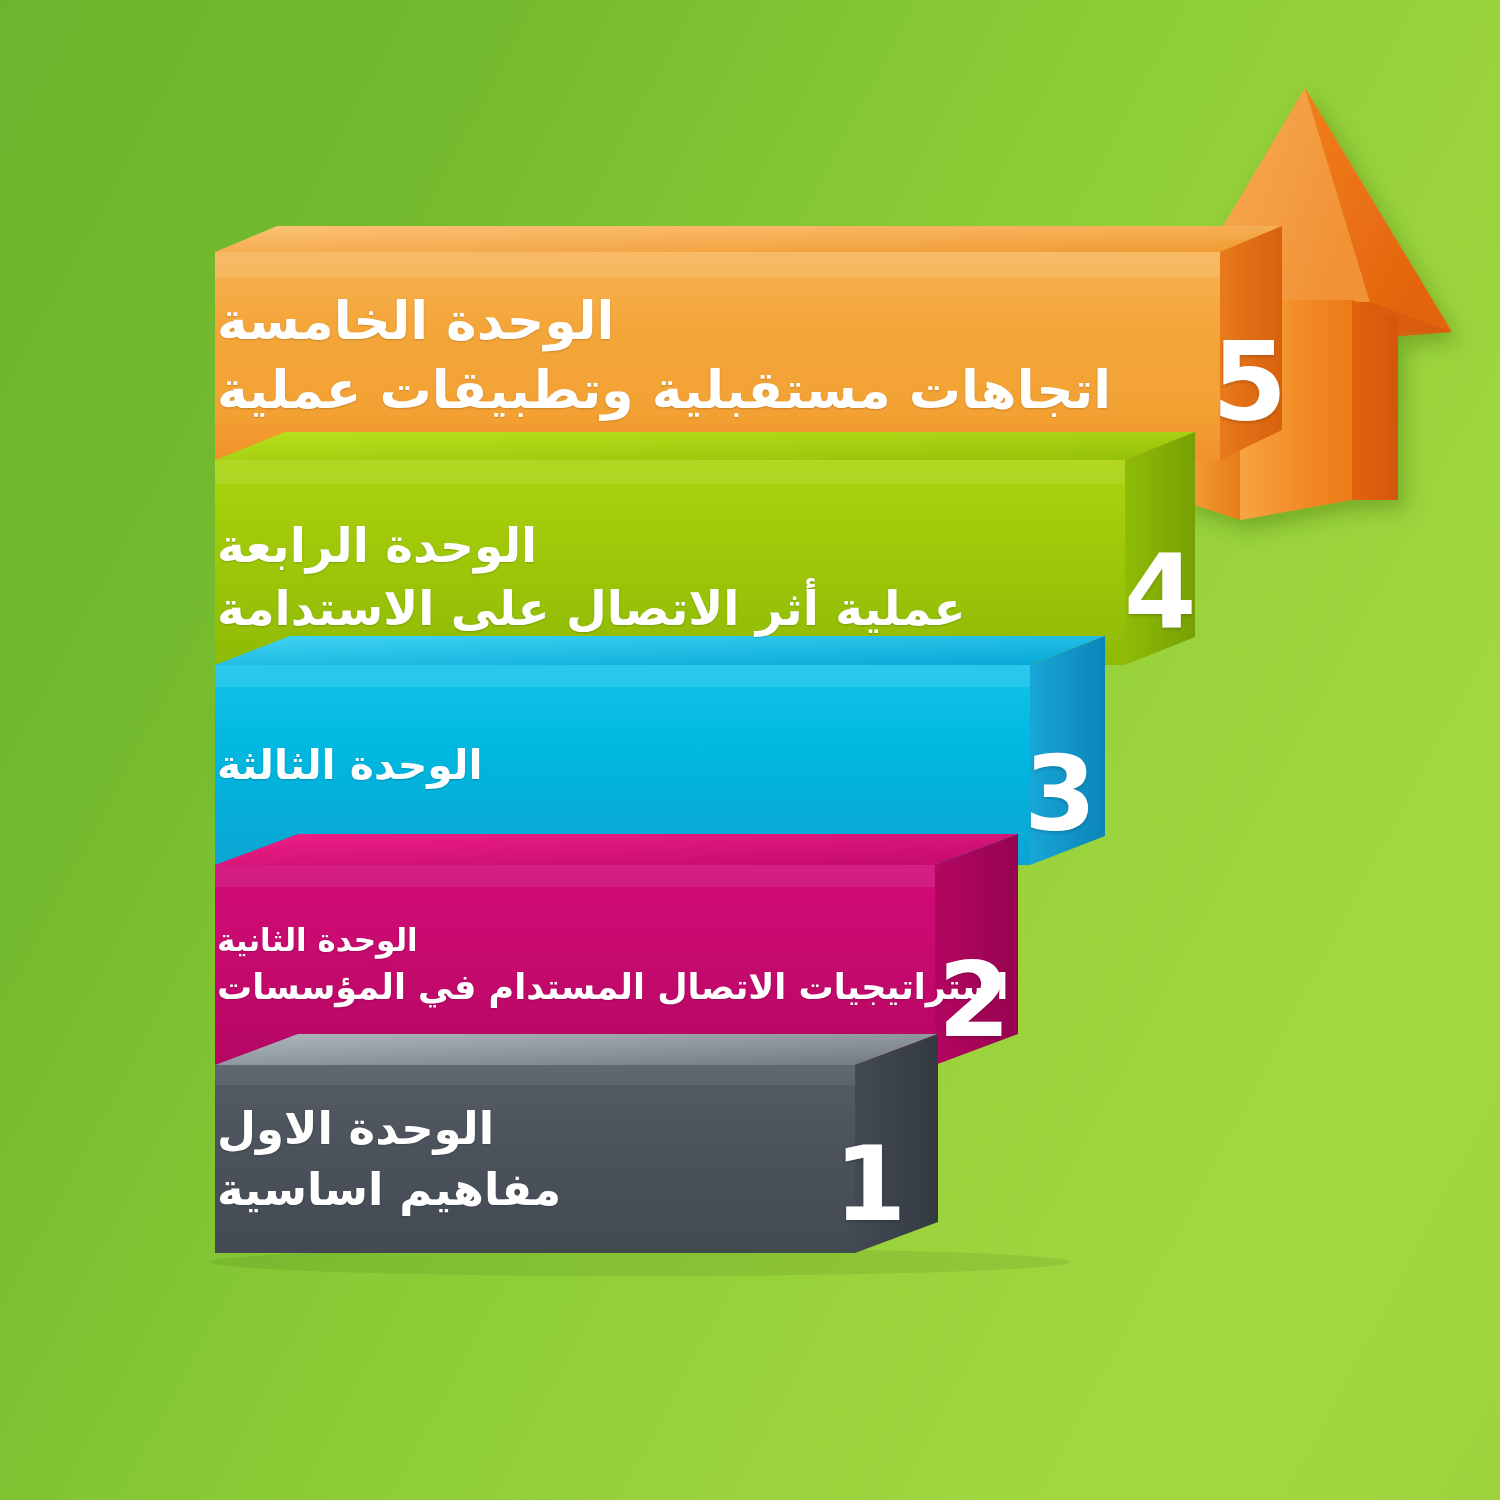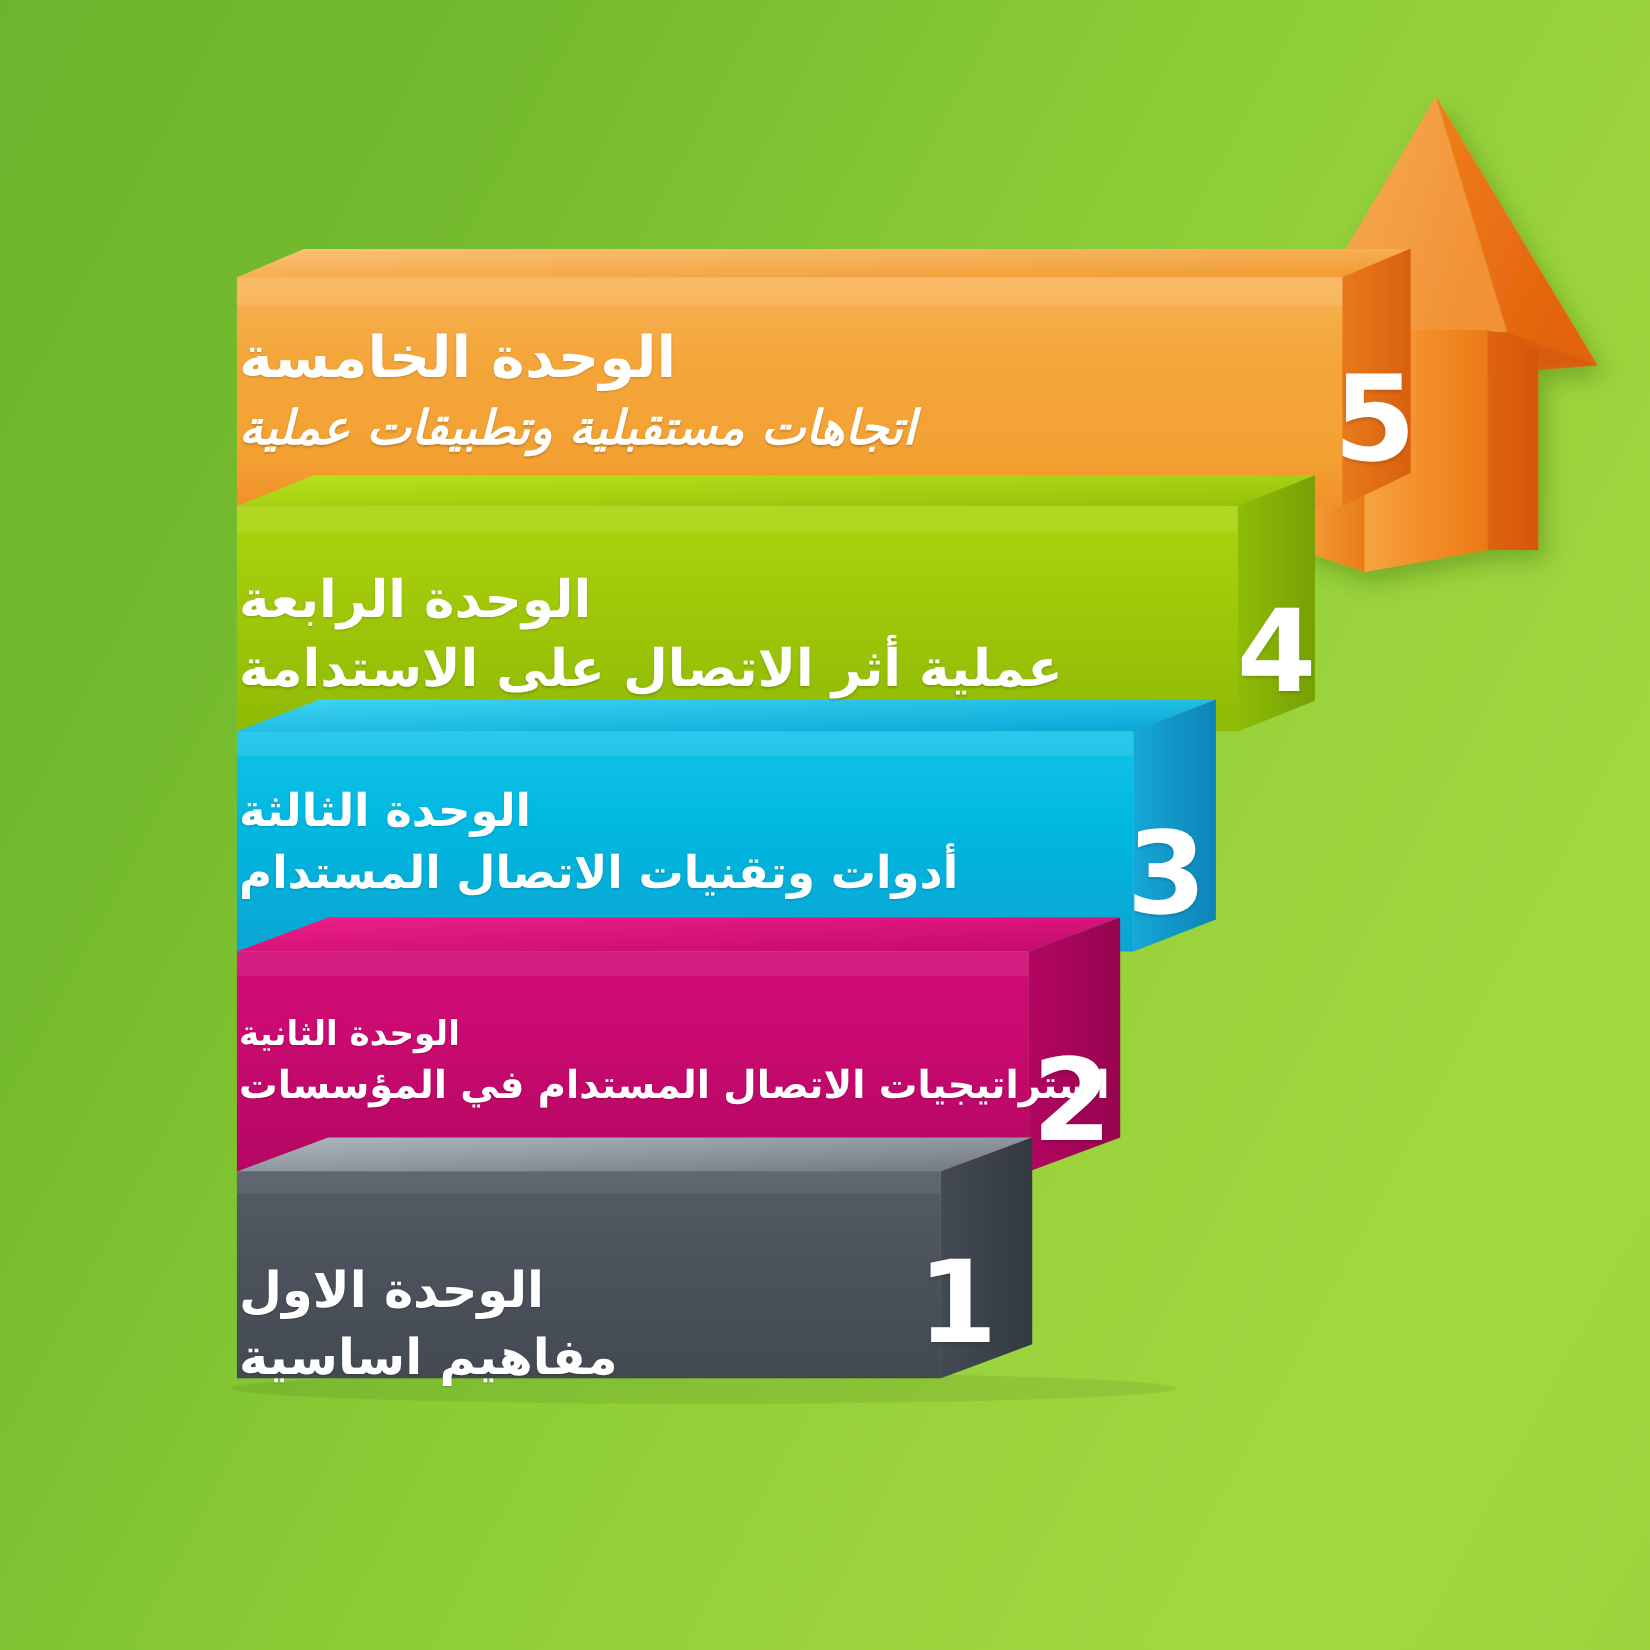--- a/index.html
+++ b/index.html
@@ -55,35 +55,35 @@
     font-weight: 700;
     line-height: 1.18;
     margin-top: 8px;
     text-shadow: 0 1px 2px rgba(0,0,0,.18);
     white-space: nowrap;
   }
 
   
   #text-5 { left: 215px; top: 252px; width: 1005px; height: 208px; }
   #text-5 .step-title { font-size: 52px; }
-  #text-5 .step-sub   { font-size: 43px; font-style: italic; }
+  #text-5 .step-sub   { font-size: 52px; }
 
   #text-4 { left: 215px; top: 460px; width: 910px; height: 234px; }
   #text-4 .step-title { font-size: 47px; }
   #text-4 .step-sub   { font-size: 47px; }
 
   #text-3 { left: 215px; top: 665px; width: 815px; height: 200px; }
   #text-3 .step-title { font-size: 41px; }
   #text-3 .step-sub   { font-size: 41px; }
 
   #text-2 { left: 215px; top: 865px; width: 720px; height: 200px; }
   #text-2 .step-title { font-size: 31px; }
   #text-2 .step-sub   { font-size: 35px; }
 
-  #text-1 { left: 215px; top: 1109px; width: 640px; height: 188px; }
+  #text-1 { left: 215px; top: 1065px; width: 640px; height: 188px; }
   #text-1 .step-title { font-size: 45px; }
   #text-1 .step-sub   { font-size: 45px; }
 
   
   .step-number {
     position: absolute;
     color: #ffffff;
     font-weight: 700;
     font-family: "DejaVu Sans", "Liberation Sans", sans-serif;
     line-height: 1;
@@ -266,21 +266,20 @@
     <div class="step-sub">اتجاهات مستقبلية وتطبيقات عملية</div>
   </div>
 
   <div class="step-text" id="text-4">
     <div class="step-title">الوحدة الرابعة</div>
     <div class="step-sub">عملية أثر الاتصال على الاستدامة</div>
   </div>
 
   <div class="step-text" id="text-3">
     <div class="step-title">الوحدة الثالثة</div>
-    <div class="step-sub">أدوات وتقنيات الاتصال المستدام</div>
   </div>
 
   <div class="step-text" id="text-2">
     <div class="step-title">الوحدة الثانية</div>
     <div class="step-sub">استراتيجيات الاتصال المستدام في المؤسسات</div>
   </div>
 
   <div class="step-text" id="text-1">
     <div class="step-title">الوحدة الاول</div>
     <div class="step-sub">مفاهيم اساسية</div>

